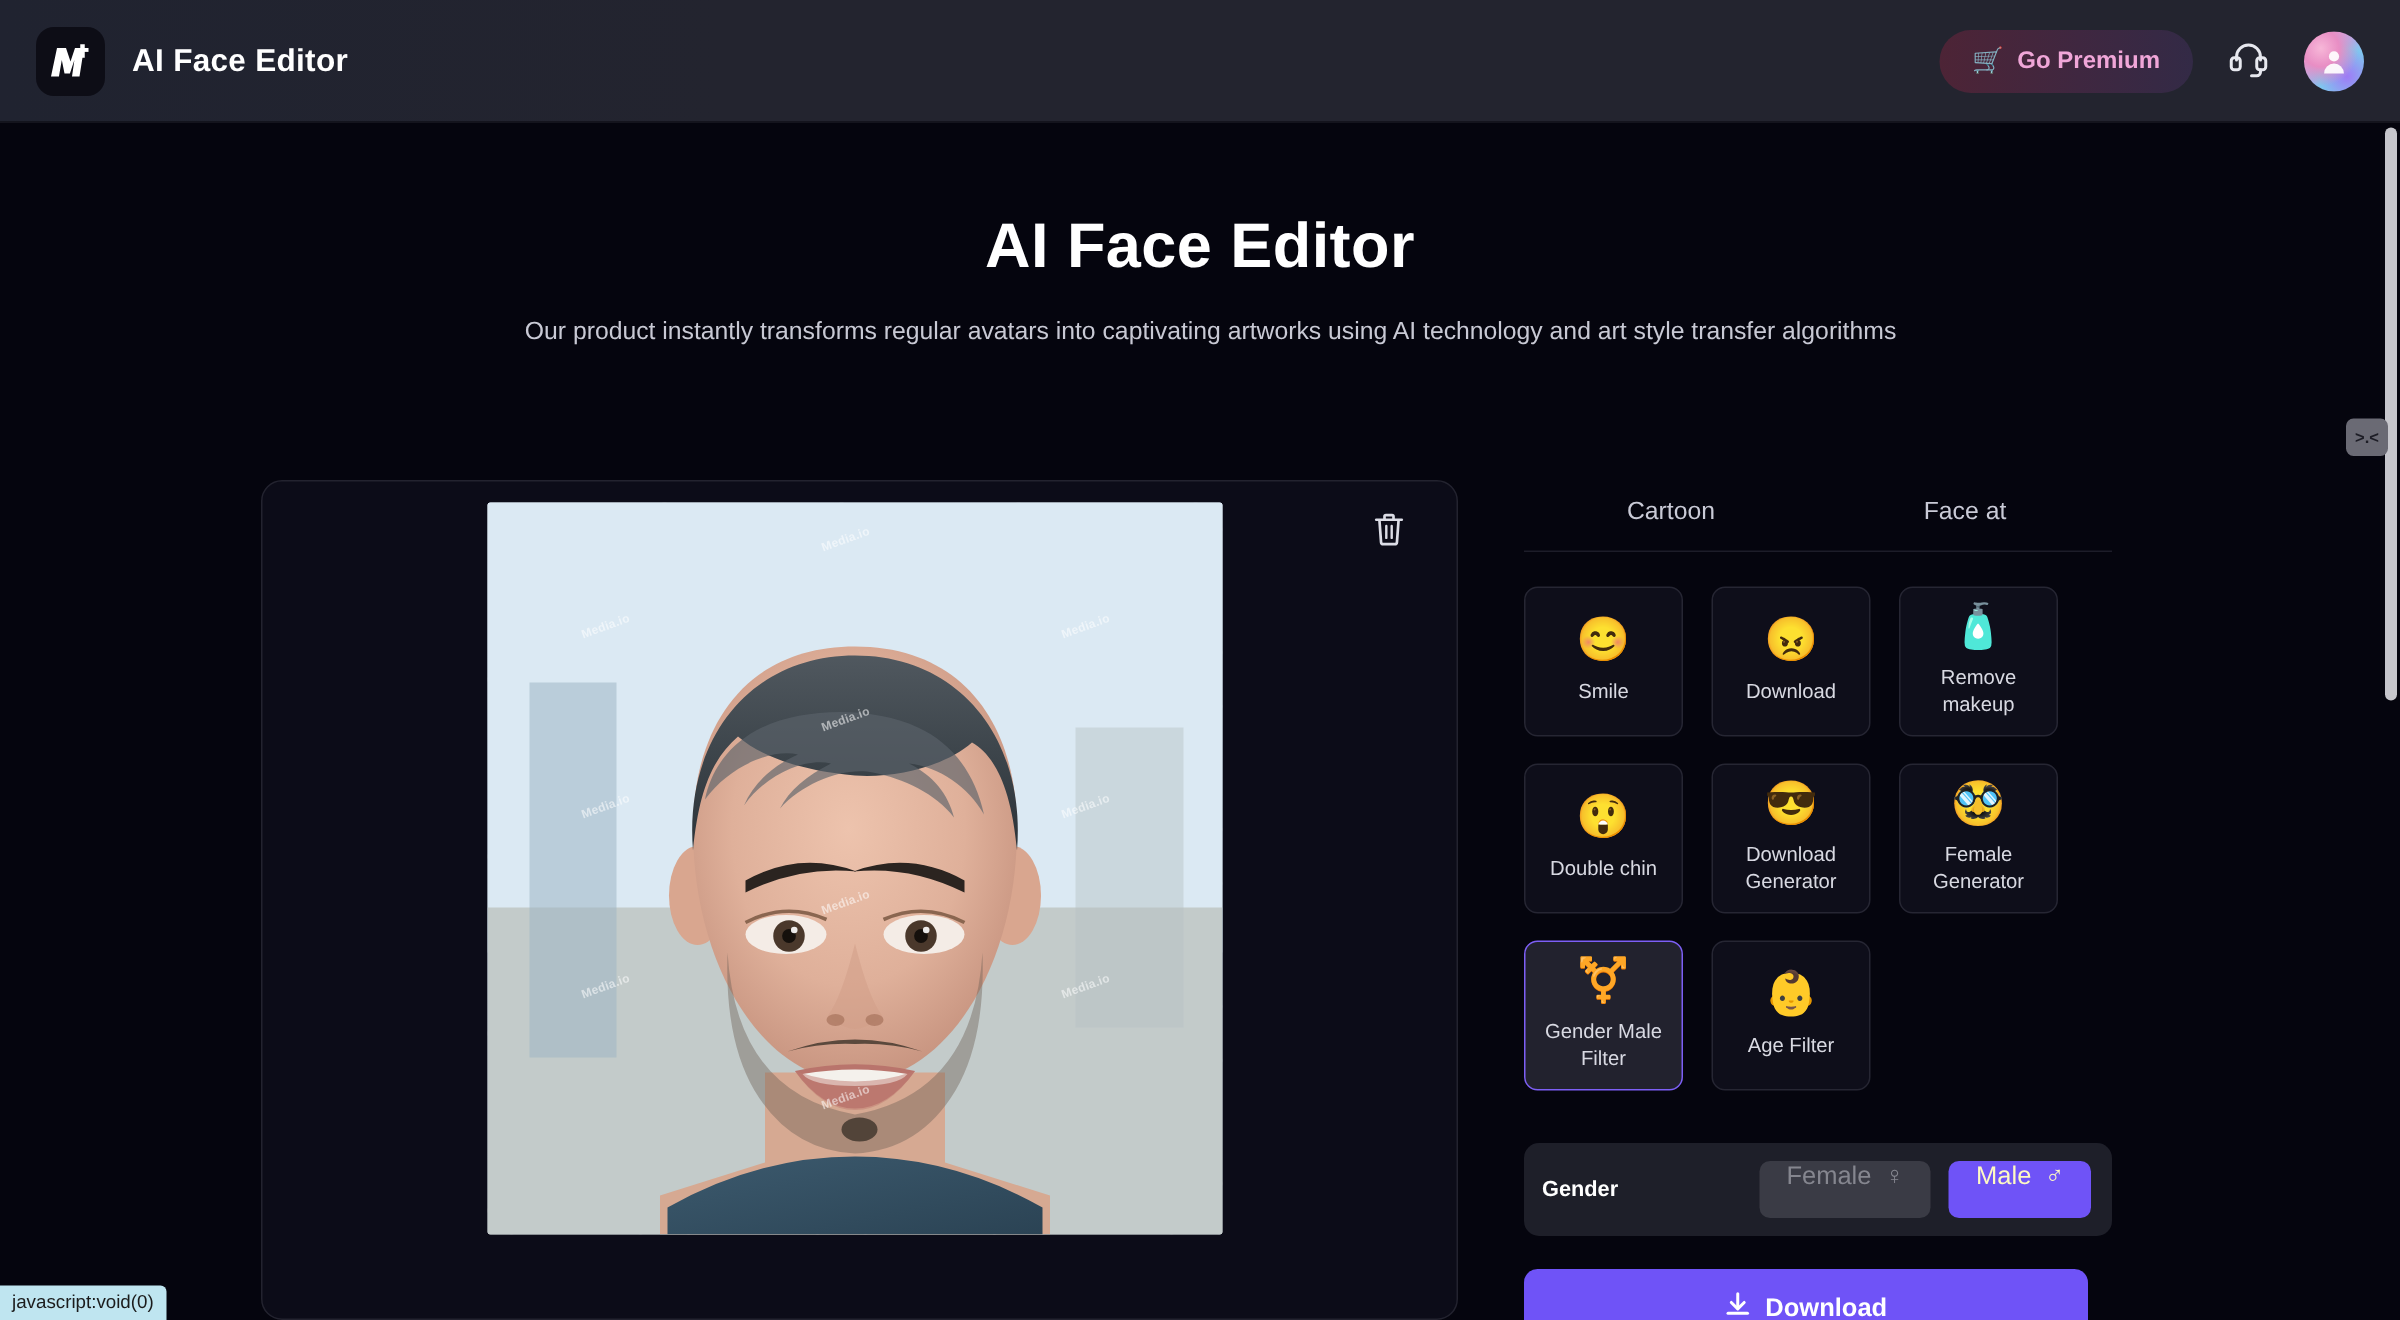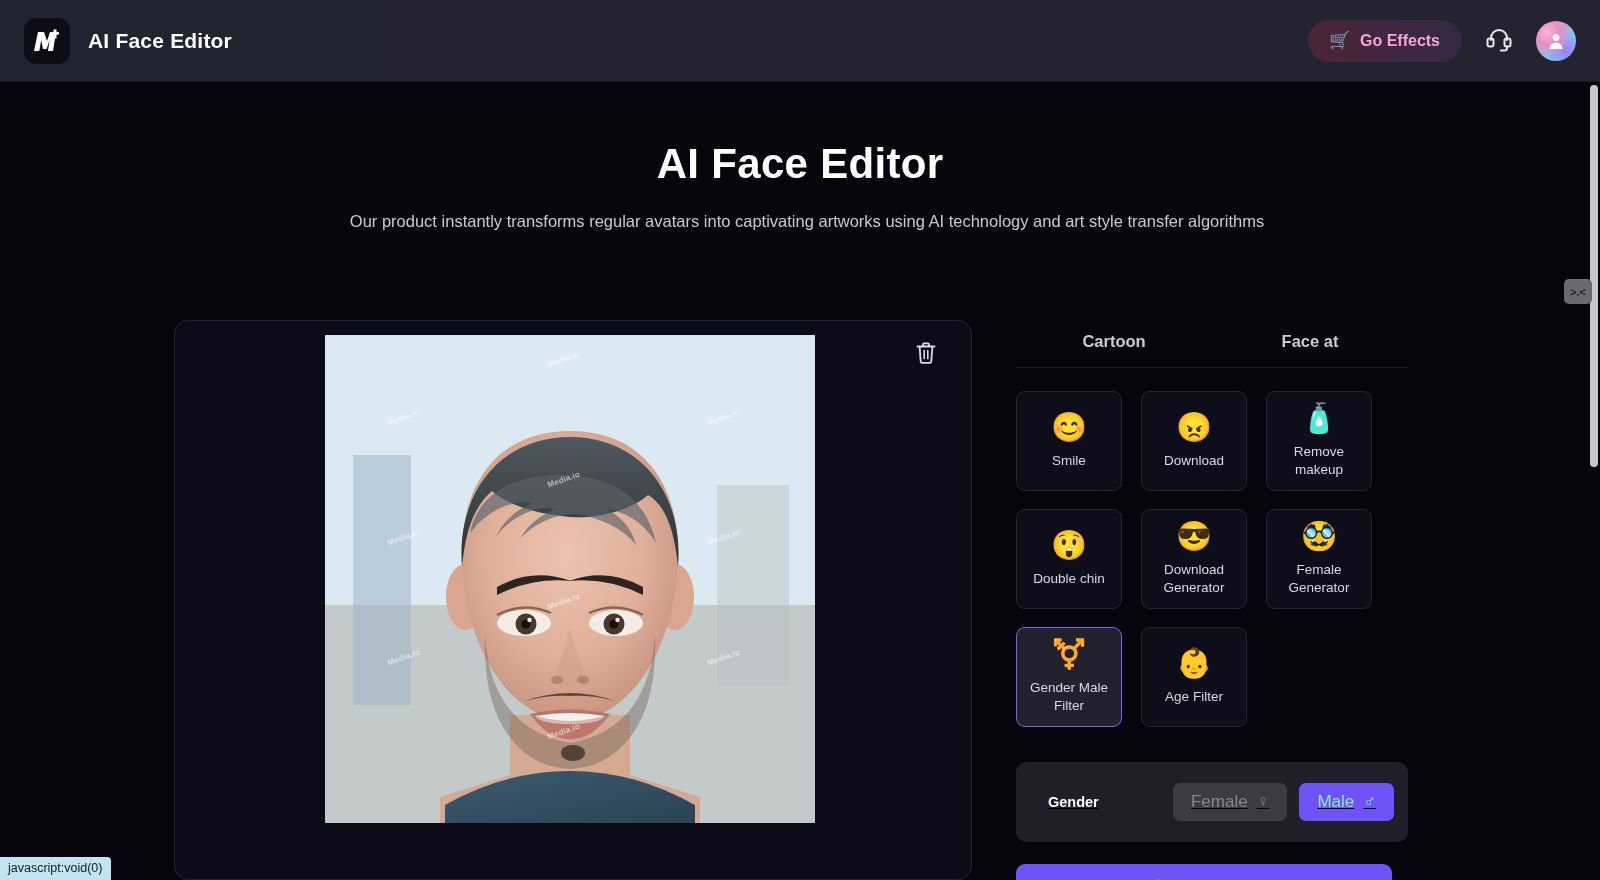--- a/index.html
+++ b/index.html
@@ -113,21 +113,20 @@
   #face { position: absolute; inset: 0; }
 
   
   #controls { position: absolute; left: 1016px; top: 0; width: 392px; }
   #tabs { display: flex; border-bottom: 1px solid #1d1d29; }
   .tab {
     flex: 1; text-align: center; padding: 12px 0 16px;
     font-size: 16.5px; color: #c9cad6; background: none; border: none;
     cursor: pointer; font-family: "Liberation Sans", sans-serif;
     position: relative;
-    font-weight: bold;
   }
   .tab.active { color: #6f53f7; font-weight: bold; }
   .tab.active::after {
     content: ""; position: absolute; left: 0; right: 0; bottom: -1px;
     height: 2.5px; background: #6f53f7; border-radius: 2px;
   }
 
   #effects-grid {
     display: grid; grid-template-columns: repeat(3, 106px);
     gap: 18px 19px; margin-top: 23px;
@@ -141,34 +140,33 @@
   .effect-card.selected {
     background: #22222e; border: 1.5px solid #7d5ff5;
   }
   .effect-emoji { font-size: 29px; line-height: 1; margin-bottom: 10px; }
   .effect-label {
     font-size: 13.5px; color: #d8d9e2; text-align: center;
     line-height: 1.32; font-family: "Liberation Sans", sans-serif;
   }
 
   #gender-row {
-    margin-top: 35px; height: 80px; border-radius: 10px;
+    margin-top: 35px; height: 62px; border-radius: 10px;
     background: #1e1f29; display: flex; align-items: center;
-    padding: 0 14px 0 32px;
-    text-decoration: underline;
+    padding: 0 14px 0 12px;
   }
   #gender-label { color: #ffffff; font-size: 14.5px; font-weight: bold; }
   .gender-btns { margin-left: auto; display: flex; gap: 12px; }
   .gender-btn {
     height: 38px; padding: 0 18px; border-radius: 7px; border: none;
-    font-size: 17px; cursor: pointer; display: flex; align-items: center;
+    font-size: 17px; cursor: pointer; display: flex; align-items: flex-start;
     gap: 9px; font-family: "Liberation Sans", sans-serif;
   }
   .gender-btn.inactive { background: #3a3b45; color: #85868f; }
-  .gender-btn.active { background: #6f53f7; color: #86efac; }
+  .gender-btn.active { background: #6f53f7; color: #fef9c3; }
 
   #download-btn {
     margin-top: 22px; width: 376px; height: 52px; border: none;
     border-radius: 9px; background: #6f53f7; color: #ffffff;
     font-size: 17px; font-weight: bold; cursor: pointer;
     display: flex; align-items: center; justify-content: center; gap: 10px;
     font-family: "Liberation Sans", sans-serif;
   }
 
   
@@ -207,21 +205,21 @@
         <rect x="21.5" y="0.5" width="3" height="9" fill="#ffffff"></rect>
         <rect x="19" y="3" width="8" height="2.6" fill="#ffffff"></rect>
       </svg>
     </div>
     <div class="brand-title">AI Face Editor</div>
   </div>
 
   <div class="header-right">
     <button id="go-premium">
       <span class="cart">🛒</span>
-      <span>Go Effects</span>
+      <span>Go Premium</span>
     </button>
 
     <button class="icon-btn">
       <span>
         <svg width="30" height="28" viewBox="0 0 30 28" fill="none" aria-hidden="true">
           <path d="M7 15 V13 A8 8 0 0 1 23 13 V15" stroke="#e7e8ef" stroke-width="2" stroke-linecap="round"></path>
           <rect x="3.5" y="13.5" width="6" height="8" rx="2" stroke="#e7e8ef" stroke-width="2"></rect>
           <rect x="20.5" y="13.5" width="6" height="8" rx="2" stroke="#e7e8ef" stroke-width="2"></rect>
           <path d="M23 21.5 V23 A2.5 2.5 0 0 1 20.5 25.5 H17" stroke="#e7e8ef" stroke-width="2" stroke-linecap="round"></path>
         </svg>

